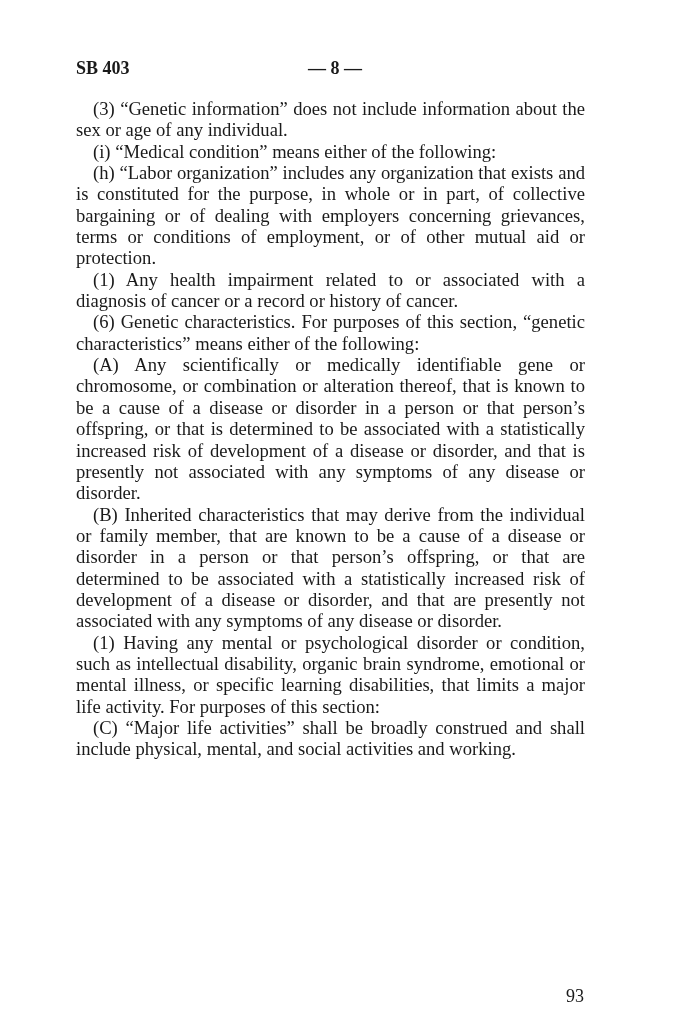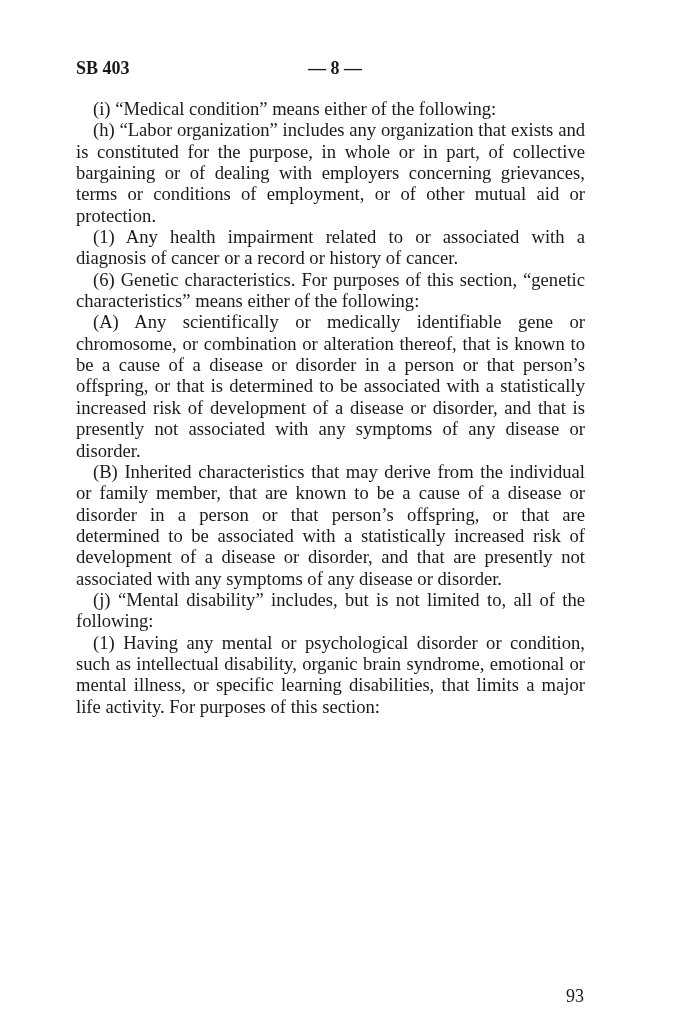--- a/index.html
+++ b/index.html
@@ -13,23 +13,24 @@
 </style>
 </head>
 <body>
 
 <div class="header">
   <span class="bill-id">SB 403</span>
   <span class="page-num">— 8 —</span>
 </div>
 
 <div class="body-text">
+  <p class="para">(3)  “Genetic information” does not include information about the sex or age of any individual.</p>
   <p class="para">(i)  “Medical condition” means either of the following:</p>
   <p class="para">(h)  “Labor organization” includes any organization that exists and is constituted for the purpose, in whole or in part, of collective bargaining or of dealing with employers concerning grievances, terms or conditions of employment, or of other mutual aid or protection.</p>
   <p class="para">(1)  Any health impairment related to or associated with a diagnosis of cancer or a record or history of cancer.</p>
   <p class="para">(6)  Genetic characteristics. For purposes of this section, “genetic characteristics” means either of the following:</p>
   <p class="para">(A)  Any scientifically or medically identifiable gene or chromosome, or combination or alteration thereof, that is known to be a cause of a disease or disorder in a person or that person’s offspring, or that is determined to be associated with a statistically increased risk of development of a disease or disorder, and that is presently not associated with any symptoms of any disease or disorder.</p>
   <p class="para">(B)  Inherited characteristics that may derive from the individual or family member, that are known to be a cause of a disease or disorder in a person or that person’s offspring, or that are determined to be associated with a statistically increased risk of development of a disease or disorder, and that are presently not associated with any symptoms of any disease or disorder.</p>
-  <p class="para">(j)  “Mental disability” includes, but is not limited to, all of the following:</p>
   <p class="para">(1)  Having any mental or psychological disorder or condition, such as intellectual disability, organic brain syndrome, emotional or mental illness, or specific learning disabilities, that limits a major life activity. For purposes of this section:</p>
+  <p class="para">(C)  “Major life activities” shall be broadly construed and shall include physical, mental, and social activities and working.</p>
 </div>
 
 <div class="footer-num">93</div>
 
 </body></html>

